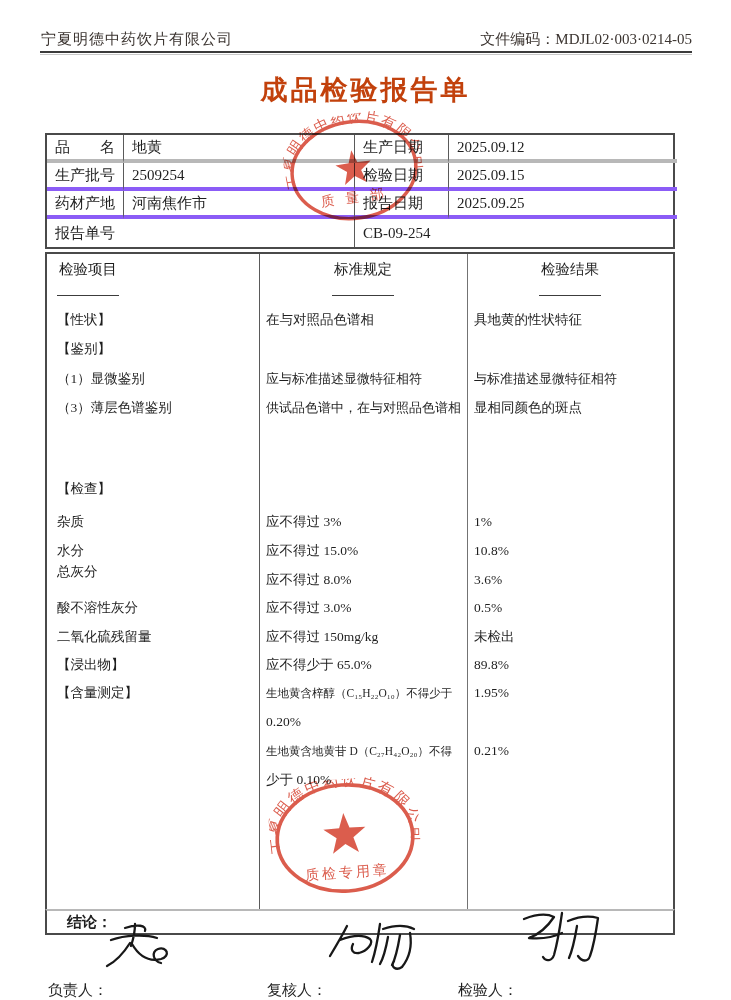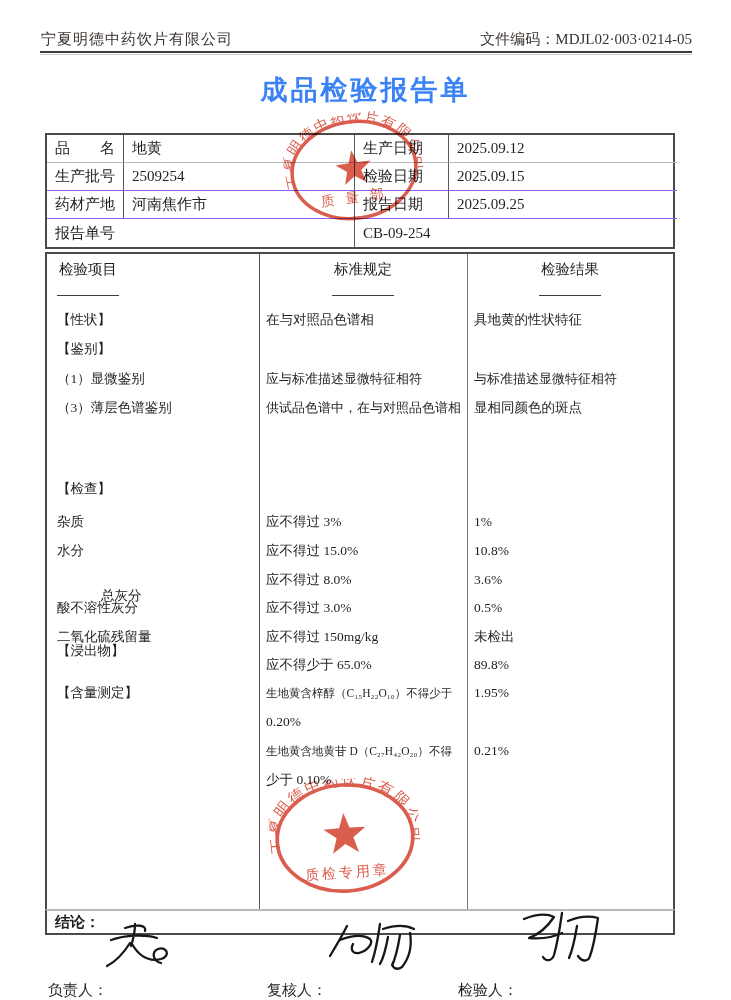--- a/index.html
+++ b/index.html
@@ -4,44 +4,44 @@
 <style>
   html,body{margin:0;padding:0;background:#ffffff;}
   .page{
     position:relative;width:731px;height:1000px;background:#ffffff;overflow:hidden;
     font-family:"Liberation Serif","DejaVu Serif",serif;color:#1f1f1f;
   }
   
   .hdr-left{position:absolute;left:41px;top:30px;font-size:15px;color:#3b3430;letter-spacing:1px;}
   .hdr-right{position:absolute;right:39px;top:30px;font-size:15px;color:#3b3430;}
   .hdr-rule{position:absolute;left:40px;top:51px;width:652px;border-top:2.5px solid #3b3b3b;border-bottom:1px solid #c9c9c9;height:1px;}
-  .title{position:absolute;left:0;top:72px;width:731px;text-align:center;font-size:27px;font-weight:bold;letter-spacing:3px;color:#3b82f6;}
+  .title{position:absolute;left:0;top:72px;width:731px;text-align:center;font-size:27px;font-weight:bold;letter-spacing:3px;color:#c2410c;}
   
   .info-table{position:absolute;left:45px;top:133px;width:630px;height:116px;border:2px solid #4a4a4a;
     display:grid;grid-template-columns:77px 231px 94px 228px;grid-template-rows:repeat(4,1fr);box-sizing:border-box;background:transparent;}
   .cell{display:flex;align-items:center;padding-left:8px;font-size:15px;white-space:nowrap;box-sizing:border-box;
-    border-right:1px solid #5a5a5a;border-bottom:1px solid #8b5cf6;}
+    border-right:1px solid #5a5a5a;border-bottom:4px solid #8b5cf6;}
   .cell.no-r{border-right:none;}
   .cell.no-b{border-bottom:none;}
   .cell.lite-b{border-bottom-color:#b8b8b8;}
   .cell.span2{grid-column:span 2;}
   
   .main-table{position:absolute;left:45px;top:252px;width:630px;height:657px;border:2px solid #4a4a4a;border-bottom:none;box-sizing:border-box;}
   .mt-col{position:absolute;top:0;bottom:0;}
   .mt-col.c0{left:0;width:212px;border-right:1px solid #5a5a5a;}
   .mt-col.c1{left:212px;width:208px;border-right:1px solid #737373;}
   .mt-col.c2{left:420px;width:206px;}
   .mt-head{position:absolute;top:6px;left:0;width:100%;text-align:center;font-size:14.5px;}
   .mt-head span{border-bottom:1px solid #3c3c3c;padding:0 2px 18px;}
   .c0 .mt-head{text-align:left;padding-left:10px;box-sizing:border-box;}
   .t-line{position:absolute;height:20px;line-height:20px;white-space:nowrap;font-size:13.5px;left:7px;}
   .c0 .t-line{left:10px;}
   
   .conclusion{position:absolute;left:45px;top:909px;width:630px;height:26px;border:2px solid #4a4a4a;border-top:2px solid #b8b8b8;
-    box-sizing:border-box;display:flex;align-items:center;padding-left:8px;font-size:15px;white-space:nowrap;}
+    box-sizing:border-box;display:flex;align-items:center;padding-left:20px;font-size:15px;white-space:nowrap;}
   .conclusion b{font-weight:bold;margin-right:4px;}
   
   .sig-label{position:absolute;top:941px;font-size:15px;margin-top:40px;}
   .sig-svg{position:absolute;z-index:4;}
   .sig-svg path{fill:none;stroke:#181818;stroke-width:2.3;stroke-linecap:round;stroke-linejoin:round;}
   
   .stamp{position:absolute;z-index:5;opacity:.85;mix-blend-mode:multiply;}
   .stamp text{font-family:"Liberation Serif","DejaVu Serif",serif;}
   .stamp-top{left:285px;top:114px;transform:rotate(-8deg);}
   .stamp-bottom{left:270px;top:779px;transform:rotate(-4deg);}
@@ -80,24 +80,24 @@
   <div class="main-table">
     <div class="mt-col c0">
       <div class="mt-head"><span>检验项目</span></div>
     <div class="t-line" style="top: 56px;">【性状】</div>
         <div class="t-line" style="top: 85px;">【鉴别】</div>
         <div class="t-line" style="top: 115px;">（1）显微鉴别</div>
         <div class="t-line" style="top: 144px;">（3）薄层色谱鉴别</div>
         <div class="t-line" style="top: 225px;">【检查】</div>
         <div class="t-line" style="top: 258px;">杂质</div>
         <div class="t-line" style="top: 287px;">水分</div>
-        <div class="t-line" style="top: 332px; margin-left: 44px;">总灰分</div>
+        <div class="t-line" style="top: 308px;">总灰分</div>
         <div class="t-line" style="top: 344px;">酸不溶性灰分</div>
         <div class="t-line" style="top: 373px;">二氧化硫残留量</div>
-        <div class="t-line" style="top: 387px;">【浸出物】</div>
+        <div class="t-line" style="top: 401px;">【浸出物】</div>
         <div class="t-line" style="top: 429px;">【含量测定】</div>
       </div>
     <div class="mt-col c1">
       <div class="mt-head"><span>标准规定</span></div>
     <div class="t-line" style="top: 56px;">在与对照品色谱相</div>
         <div class="t-line" style="top: 115px; font-size: 13px;">应与标准描述显微特征相符</div>
         <div class="t-line" style="top: 144px; font-size: 13px;">供试品色谱中，在与对照品色谱相</div>
         <div class="t-line" style="top: 258px;">应不得过 3%</div>
         <div class="t-line" style="top: 287px;">应不得过 15.0%</div>
         <div class="t-line" style="top: 316px;">应不得过 8.0%</div>

